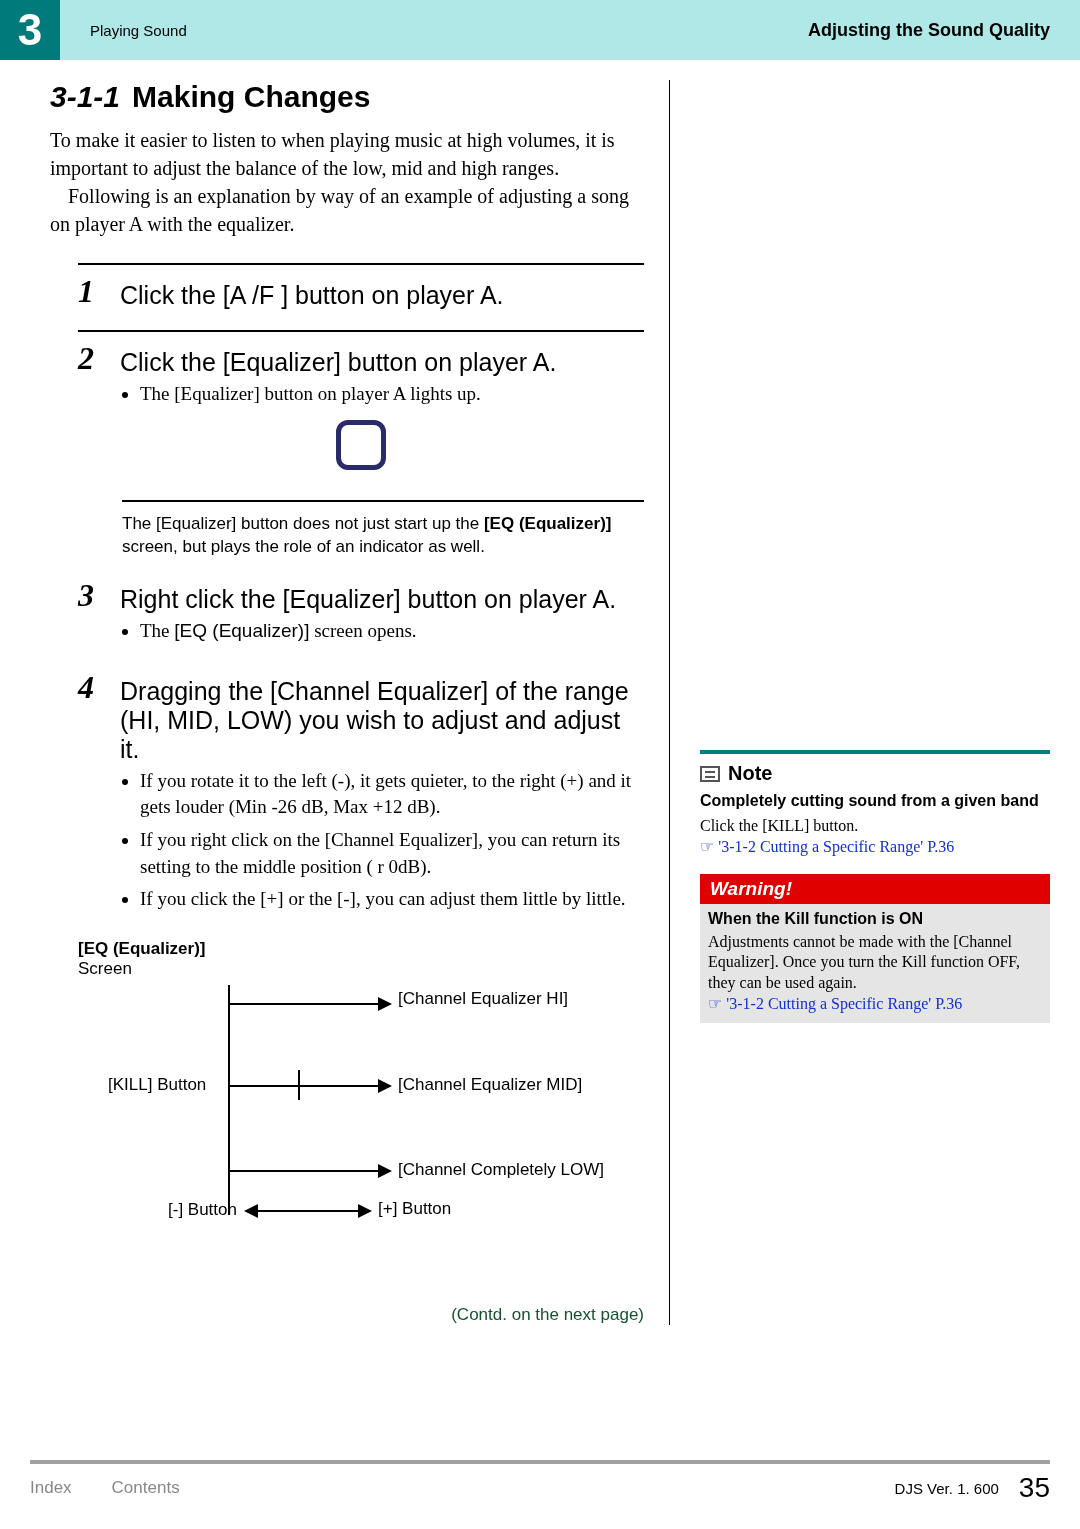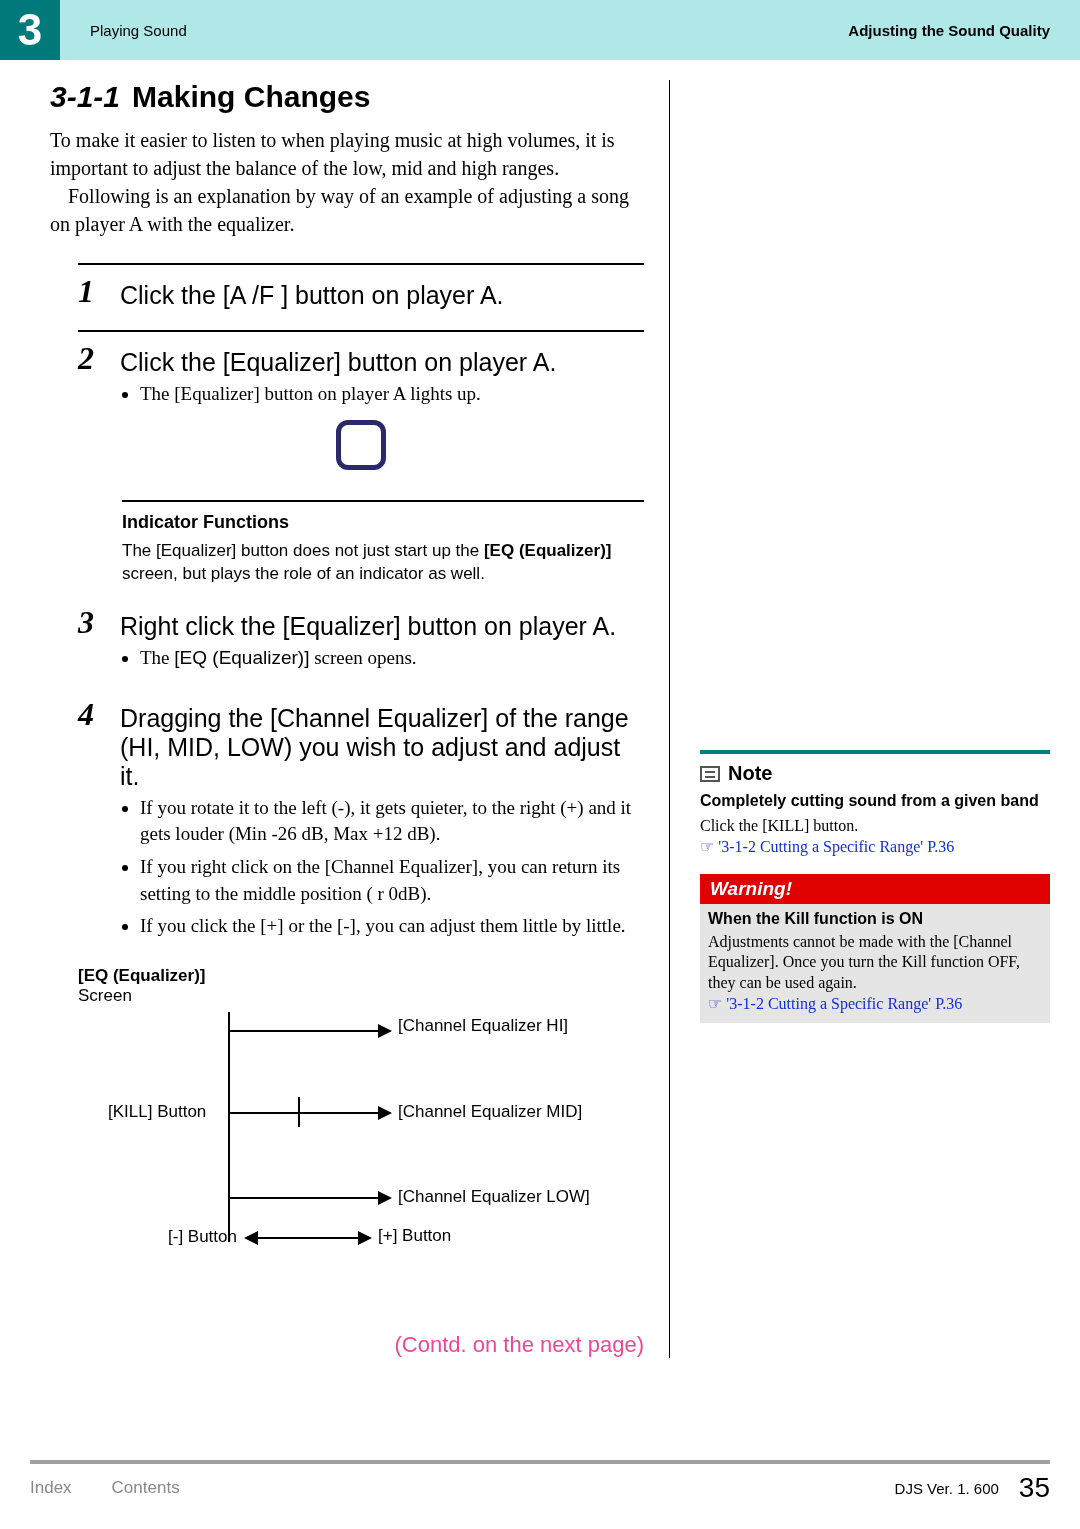--- a/index.html
+++ b/index.html
@@ -31,21 +31,21 @@
     align-items: center;
     justify-content: center;
   }
   .breadcrumb-left {
     font-size: 15px;
     margin-left: 30px;
     flex: 1;
     color: #000;
   }
   .breadcrumb-right {
-    font-size: 15px;
+    font-size: 18px;
     font-weight: bold;
     color: #000;
   }
   .page-body {
     display: flex;
     padding: 20px 30px 0 50px;
     gap: 30px;
   }
   .main-col {
     flex: 0 0 620px;
@@ -159,22 +159,22 @@
     width: 0; height: 0;
     border-top: 7px solid transparent;
     border-bottom: 7px solid transparent;
     border-right: 14px solid #000;
   }
   .diagram .lbl {
     position: absolute;
     white-space: nowrap;
   }
   .contd {
-    color: #ec4899;
-    font-size: 22px;
+    color: #14532d;
+    font-size: 17px;
     text-align: right;
     margin-top: 40px;
     margin-left: 28px;
   }
   
   .side-hr {
     border: none;
     border-top: 4px solid #008080;
     margin-bottom: 8px;
   }
@@ -300,21 +300,20 @@
           <div class="step-num">2</div>
           <div class="step-title">Click the [Equalizer] button on player A.</div>
         </div>
         <ul class="step-sub">
           <li>The [Equalizer] button on player A lights up.</li>
         </ul>
         <div class="icon-placeholder"></div>
       </div>
 
       <div class="indicator-block">
-        <div class="indicator-title">Indicator Functions</div>
         <div class="indicator-text">
           <span>The [Equalizer] button does not just start up the </span><span class="bold">[EQ (Equalizer)]</span><span> screen, but plays the role of an indicator as well.</span>
         </div>
       </div>
 
       <div class="step no-top-border" style="padding-top:20px;">
         <div class="step-row">
           <div class="step-num">3</div>
           <div class="step-title">Right click the [Equalizer] button on player A.</div>
         </div>
@@ -353,21 +352,21 @@
       <span class="lbl" style="left:30px; top:90px;">[KILL] Button</span>
 
       <div class="hline" style="left:220px; top:100px; width:80px;"></div>
       <div class="arrow-r" style="left:300px; top:94px;"></div>
       <span class="lbl" style="left:320px; top:90px;">[Channel Equalizer MID]</span>
 
       <div class="vline" style="left:220px; top:85px; height:30px;"></div>
 
       <div class="hline" style="left:150px; top:185px; width:150px;"></div>
       <div class="arrow-r" style="left:300px; top:179px;"></div>
-      <span class="lbl" style="left:320px; top:175px;">[Channel Equalizer LOW]</span>
+      <span class="lbl" style="left:320px; top:175px;">[Channel Completely LOW]</span>
 
       <div class="hline" style="left:180px; top:225px; width:100px;"></div>
       <div class="arrow-l" style="left:166px; top:219px;"></div>
       <div class="arrow-r" style="left:280px; top:219px;"></div>
       <span class="lbl" style="left:90px; top:215px;">[-] Button</span>
       <span class="lbl" style="left:300px; top:214px;">[+] Button</span>
     </div>
 
     <div class="contd">(Contd. on the next page)</div>
   </div>

